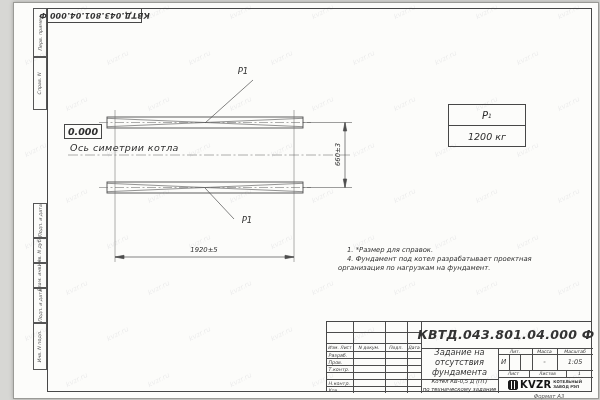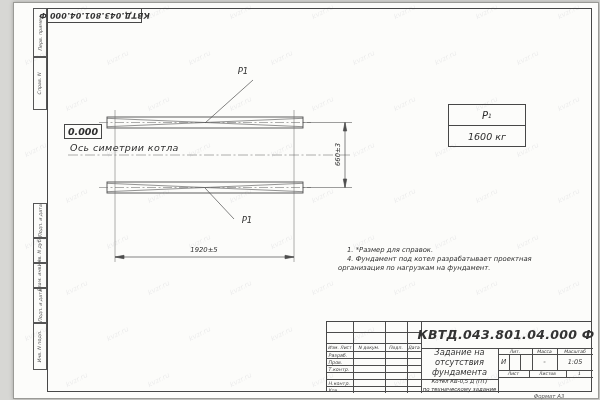--- a/index.html
+++ b/index.html
@@ -205,21 +205,21 @@
   <div class="lbl p1-top">P1</div>
   <div class="lbl p1-bot">P1</div>
   <div class="lbl dim-h">1920±5</div>
   <div class="lbl dim-v">660±3</div>
 
   <div class="loadtab">
     <div class="r1">
       <span>Р</span>
         <sub>1</sub>
     </div>
-    <div class="r2">1600 кг</div>
+    <div class="r2">1200 кг</div>
   </div>
 
   <div class="notes">
     <p>1. *Размер для справок.</p>
     <p>4. Фундамент под котел разрабатывает проектная организация по нагрузкам на фундамент.</p>
   </div>
 
   <div class="tb">
     <div class="vl" style="left:26px;top:0;height:71px;"></div>
     <div class="vl" style="left:58px;top:0;height:71px;"></div>
@@ -270,16 +270,24 @@
     <div class="cell tiny" style="left:205px;top:26px;width:25px;height:6px;">Масса</div>
     <div class="cell tiny" style="left:230px;top:26px;width:36px;height:6px;">Масштаб</div>
     <div class="cell" style="left:171px;top:32px;width:11px;height:16px;font-size:7px;">И</div>
     <div class="cell" style="left:205px;top:32px;width:25px;height:16px;font-size:7px;">-</div>
     <div class="cell" style="left:230px;top:32px;width:36px;height:16px;font-size:6.5px;">1:05</div>
 
     <div class="cell tiny" style="left:171px;top:48px;width:31px;height:7px;">Лист</div>
     <div class="cell tiny" style="left:202px;top:48px;width:37px;height:7px;">Листов</div>
     <div class="cell tiny" style="left:239px;top:48px;width:27px;height:7px;">1</div>
 
+    <div class="logo-row">
+      <div class="logo-mark"></div>
+      <div class="logo-text">KVZR</div>
+      <div class="logo-cap">
+        <span>КОТЕЛЬНЫЙ</span>
+        <span>ЗАВОД РЭП</span>
+      </div>
+    </div>
   </div>
 
   <div class="fmt">Формат А3</div>
 </div>
 
 </body></html>

